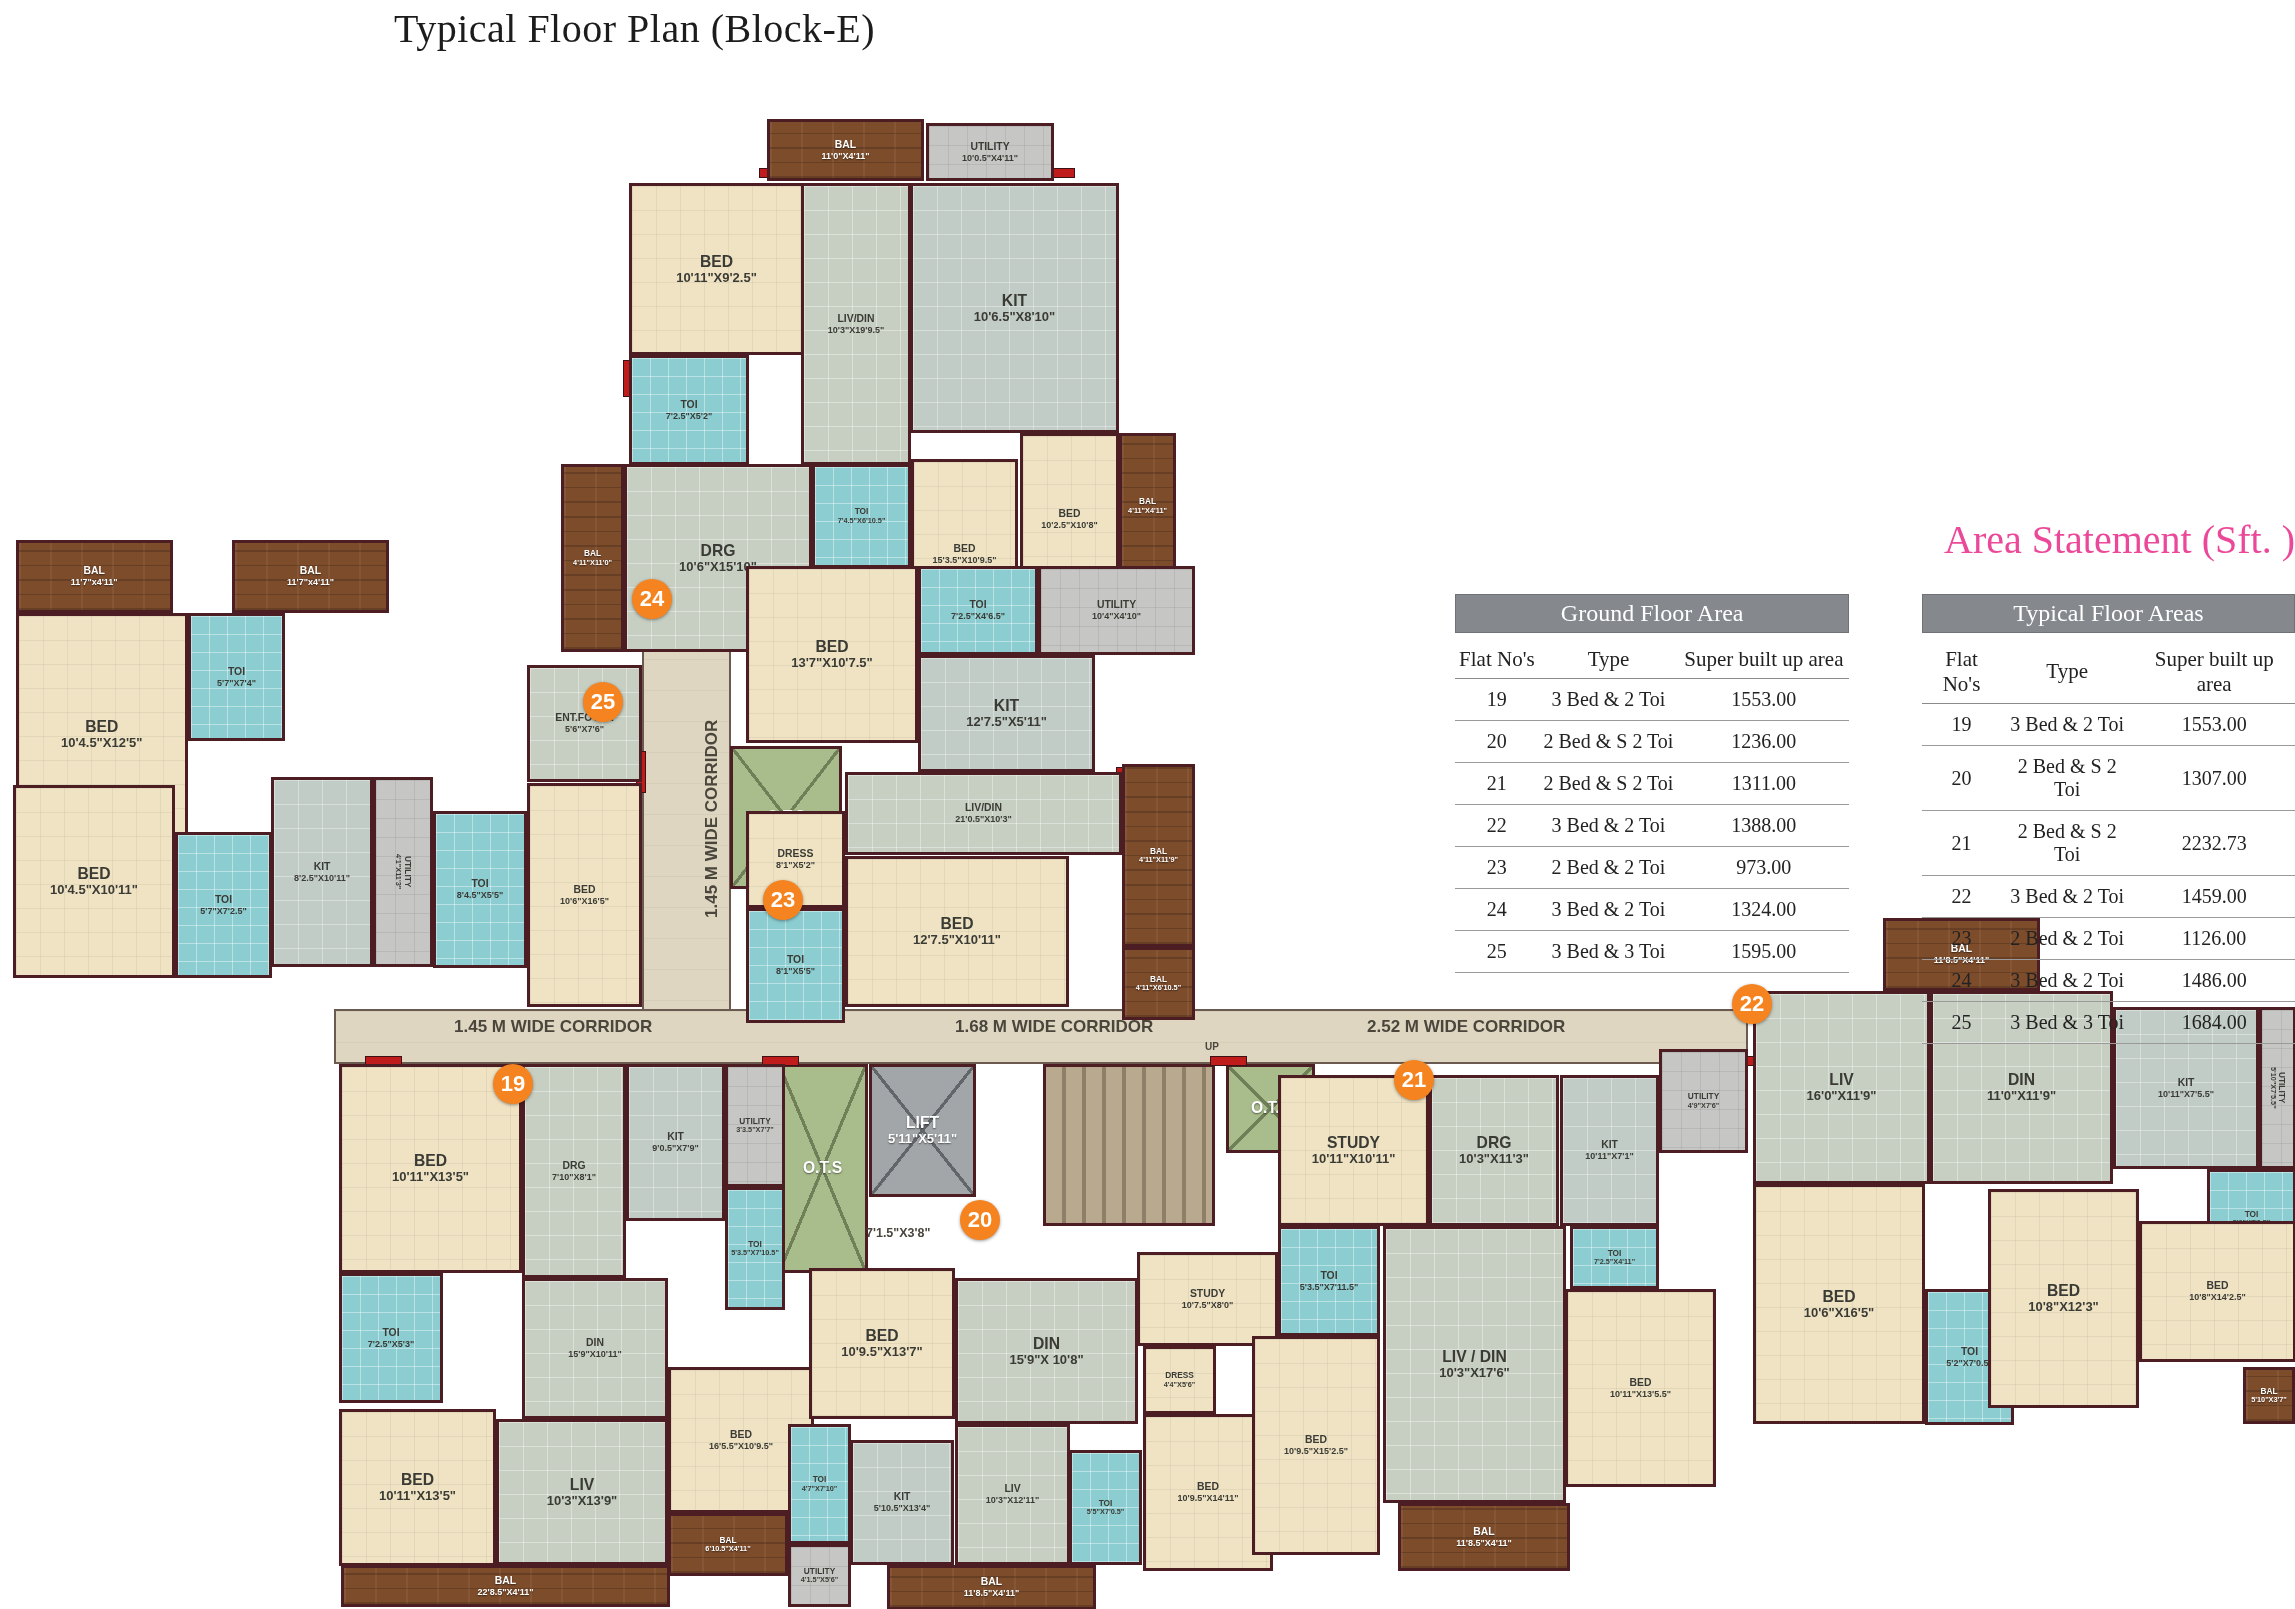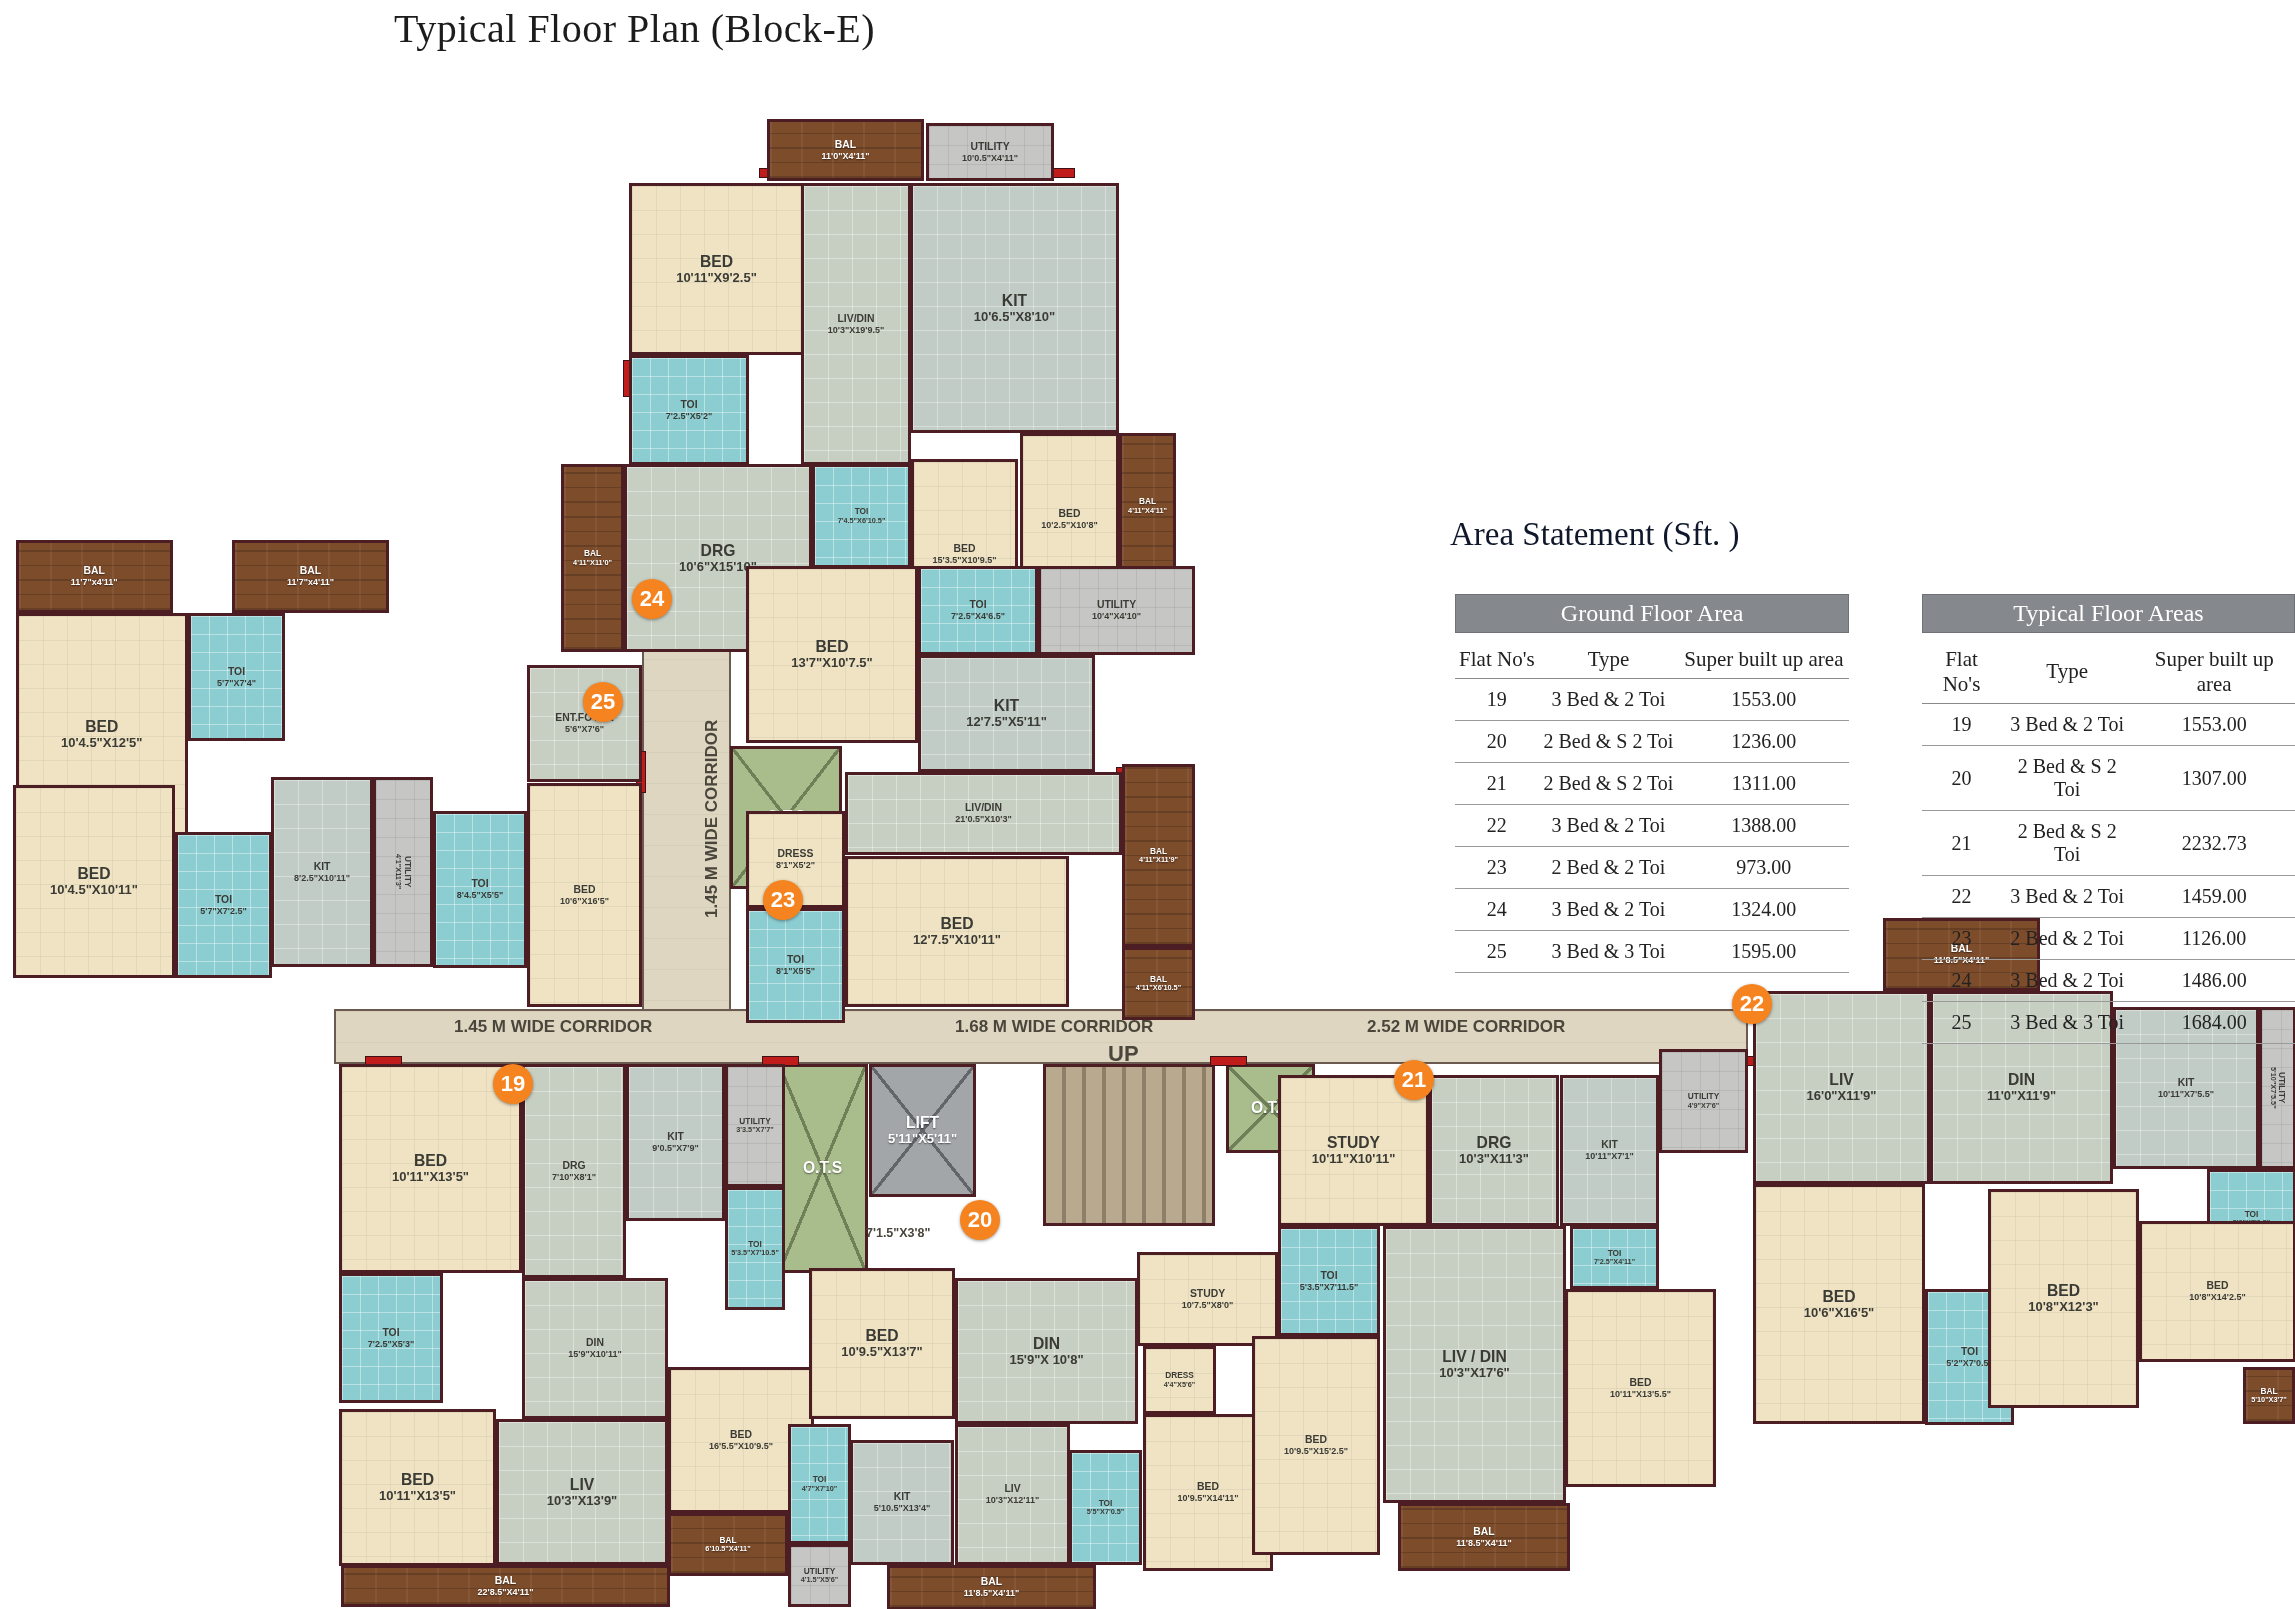--- a/index.html
+++ b/index.html
@@ -30,21 +30,21 @@
   .lift{background:var(--lift);background-image:linear-gradient(to top right,transparent calc(50% - 1.6px),#62666a calc(50% - 1.6px),#62666a calc(50% + 1.6px),transparent calc(50% + 1.6px)),linear-gradient(to bottom right,transparent calc(50% - 1.6px),#62666a calc(50% - 1.6px),#62666a calc(50% + 1.6px),transparent calc(50% + 1.6px))}
   .lift .rn,.lift .rd{color:#fff;text-shadow:0 1px 1.6px rgba(0,0,0,.5)}
   .stairs{background:repeating-linear-gradient(90deg,#b9aa8f 0 15.7px,#8e8068 15.7px 20px);border-color:var(--wall)}
   .corridor{position:absolute;background:var(--corr);border:2.6px solid #6b5a50;background-image:linear-gradient(rgba(0,0,0,.04) 1px,transparent 1px);background-size:31px 31px}
   .plabel{position:absolute;font-weight:bold;font-size:17px;color:#4a463c;white-space:nowrap}
   .plabel.rot{transform:rotate(-90deg);transform-origin:left top;left:auto}
   .marker{position:absolute;width:40px;height:40px;border-radius:50%;background:var(--mark);color:#fff;font-weight:bold;font-size:22px;display:flex;align-items:center;justify-content:center;box-shadow:0 1px 3.1px rgba(0,0,0,.4);transform:translate(-20px,-20px)}
   .acc{position:absolute;background:#c01c1c;border:1.6px solid #3d1216}
   
   #area{position:absolute;left:1450px;top:516px;width:845px}
-  #area-heading{font-family:"Liberation Serif",serif;font-size:33px;color:#0f172a;text-align:left;margin-bottom:30px}
+  #area-heading{font-family:"Liberation Serif",serif;font-size:40px;color:#ec4899;text-align:right;margin-bottom:30px}
   .atable{position:absolute;top:78px}
   .atable.t0{left:5.2px;width:394px}
   .atable.t1{left:472px;width:373px}
   .tname{background:var(--hdr);color:#fff;font-family:"Liberation Serif",serif;font-size:24px;text-align:center;padding:5.2px 0;border:1px solid #6e7276}
   table{width:100%;border-collapse:collapse;font-family:Liberation Serif, serif;color:#222}
   th{font-size:21px;font-weight:normal;padding:13.6px 2.1px 6.3px;border-bottom:1.6px solid #8a8a8a}
   td{font-size:20px;text-align:center;padding:9px 2.1px;border-bottom:1.6px solid #9a9a9a}
 </style>
 </head>
 <body>
@@ -395,21 +395,21 @@
     <div class="marker" style="left: 603px; top: 702px;">25</div>
     <div class="marker" style="left: 783px; top: 900px;">23</div>
     <div class="marker" style="left: 513px; top: 1084px;">19</div>
     <div class="marker" style="left: 980px; top: 1220px;">20</div>
     <div class="marker" style="left: 1414px; top: 1080px;">21</div>
     <div class="marker" style="left: 1752px; top: 1004px;">22</div>
     <div class="plabel" style="left: 454px; top: 1017px;">1.45 M WIDE CORRIDOR</div>
     <div class="plabel" style="left: 955px; top: 1017px;">1.68 M WIDE CORRIDOR</div>
     <div class="plabel" style="left: 1367px; top: 1017px;">2.52 M WIDE CORRIDOR</div>
     <div class="plabel rot" style="left: 702px; top: 918px;">1.45 M WIDE CORRIDOR</div>
-    <div class="plabel" style="left: 1108px; top: 1041px; font-size: 22px;">UP</div>
+    <div class="plabel" style="left: 1205px; top: 1041px; font-size: 10px;">UP</div>
     <div class="plabel" style="left: 866px; top: 1226px; font-size: 12.5px;">7'1.5"X3'8"</div>
   </div>
 
 <div id="area">
   <div id="area-heading">Area Statement  (Sft. )</div>
   <div class="atable t0">
     <div class="tname">Ground Floor Area</div>
     <table>
         <thead>
           <tr>

